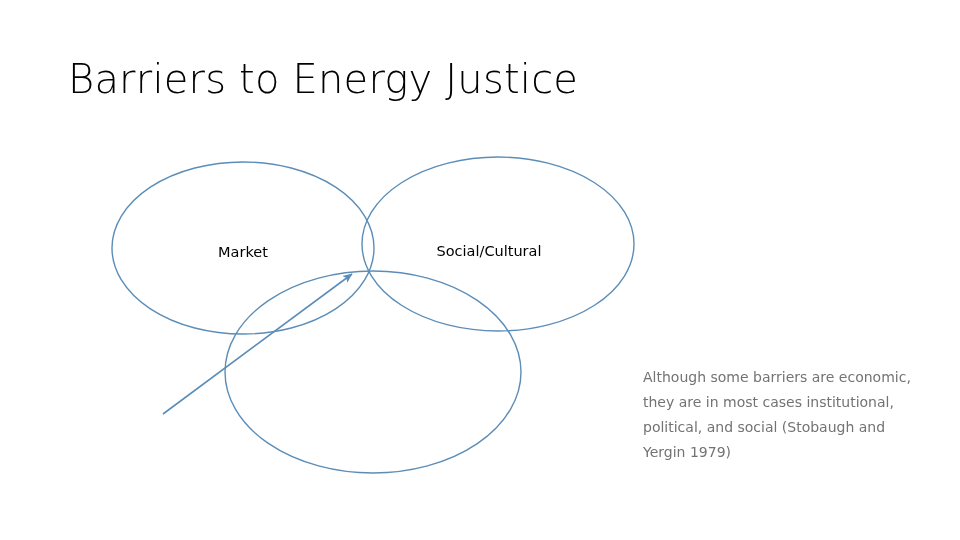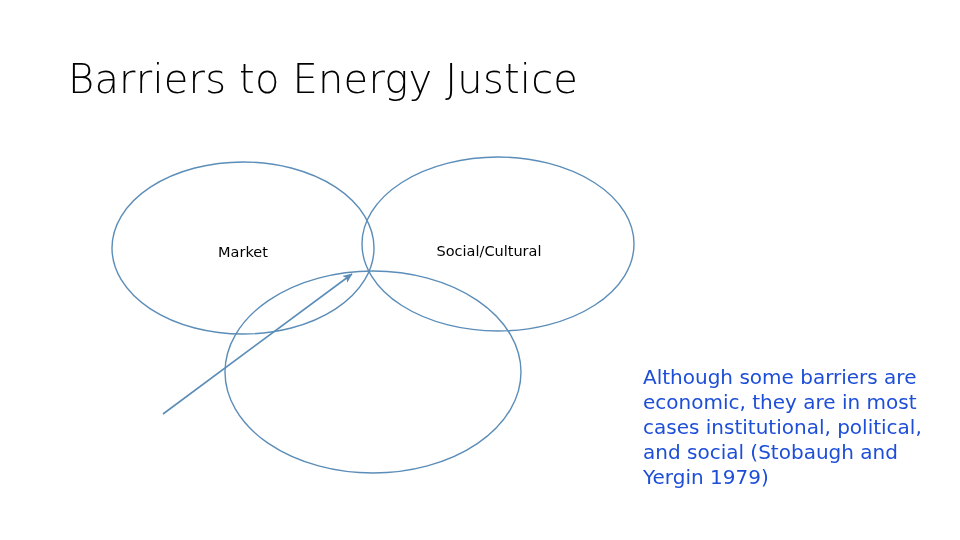--- a/index.html
+++ b/index.html
@@ -69,23 +69,23 @@
     width: 150px;
     line-height: 22px;
     white-space: normal;
   }
   #note-block {
     position: absolute;
     left: 643px;
     top: 365px;
     width: 285px;
     font-family: "DejaVu Sans", sans-serif;
-    font-size: 20px;
+    font-size: 14px;
     line-height: 25px;
-    color: #1d4ed8;
+    color: #737373;
   }
 </style>
 </head>
 <body>
 
 <div id="slide">
 
   <div id="slide-title">Barriers to Energy Justice</div>
 
   <svg id="venn-svg" viewBox="0 0 960 540" xmlns="http://www.w3.org/2000/svg">

